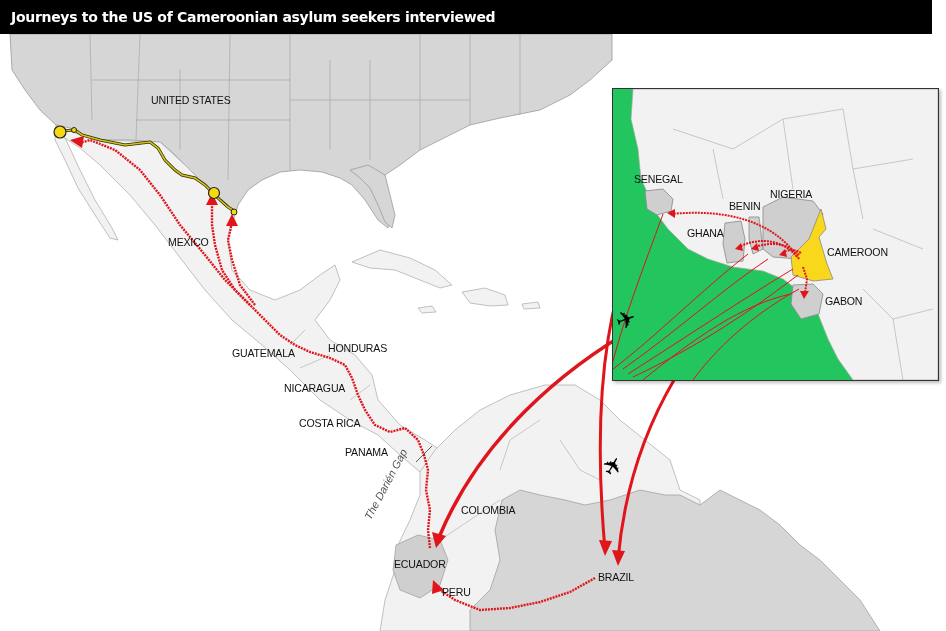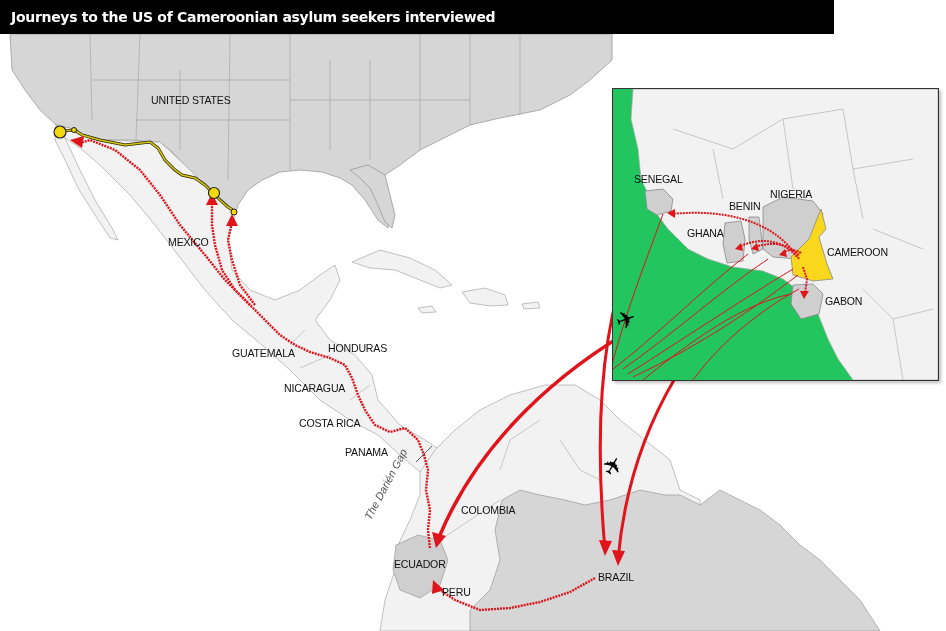--- a/index.html
+++ b/index.html
@@ -1,17 +1,17 @@
 <!DOCTYPE html>
 <html><head>
 <meta charset="utf-8">
 <style>
   html, body { margin: 0; padding: 0; background: #ffffff; }
   body { width: 946px; height: 631px; overflow: hidden; position: relative; font-family: "Liberation Sans", sans-serif; }
-  .title-bar { position: absolute; left: 0; top: 0; width: 834px; height: 34px; background: #000000; color: #ffffff; font-family: "DejaVu Sans", sans-serif; font-weight: bold; font-size: 14px; line-height: 34px; padding-left: 11px; box-sizing: border-box; letter-spacing: -0.3px; z-index: 10; }
+  .title-bar { position: absolute; left: 0; top: 0; width: 932px; height: 34px; background: #000000; color: #ffffff; font-family: "DejaVu Sans", sans-serif; font-weight: bold; font-size: 14px; line-height: 34px; padding-left: 11px; box-sizing: border-box; letter-spacing: -0.3px; z-index: 10; }
   .map { position: absolute; left: 0; top: 34px; width: 946px; height: 597px; }
   .label { position: absolute; font-family: "Liberation Sans", sans-serif; font-size: 11.5px; color: #111111; white-space: nowrap; letter-spacing: -0.2px; transform: scaleX(0.92); transform-origin: left top; }
   .darien { position: absolute; font-size: 11px; color: #555; font-style: italic; transform: rotate(-62deg); transform-origin: left top; white-space: nowrap; }
   .inset { position: absolute; left: 612px; top: 54px; width: 325px; height: 291px; border: 1.5px solid #333; background: #22c55e; overflow: hidden; box-shadow: 2px 2px 3px rgba(0,0,0,0.25); }
   .plane { position: absolute; font-size: 24px; color: #000; line-height: 1; }
 </style>
 </head>
 <body>
 
 <div class="title-bar">Journeys to the US of Cameroonian asylum seekers interviewed</div>

